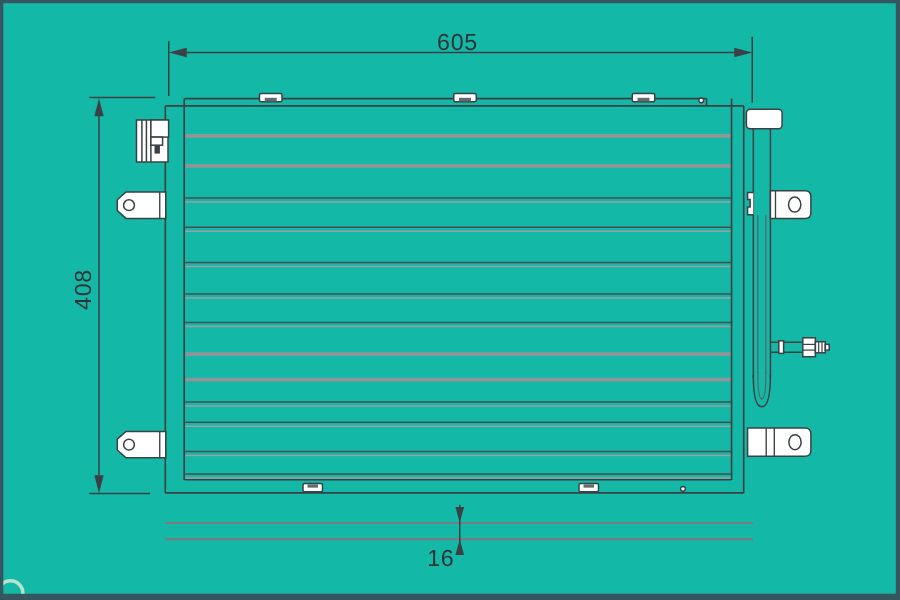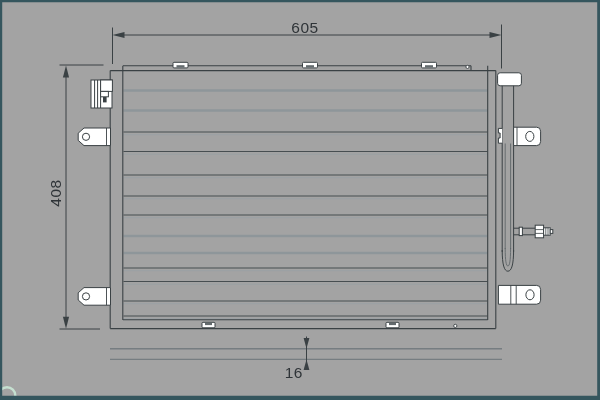--- a/index.html
+++ b/index.html
@@ -1,19 +1,19 @@
 <!DOCTYPE html>
 <html><head>
 <meta charset="utf-8">
 <style>
   html,body{margin:0;padding:0;background:#fff;}
   .stage{
     position:relative;
     width:600px;height:400px;
-    background:#a3a3a3;
+    background:#14b8a6;
     overflow:hidden;
     font-family:"Liberation Sans", sans-serif;
     text-align:center;
   }
   svg{position:absolute;left:0;top:0;display:block;}
   text{fill:#2f3438;}
   .dim-text{font-size:15.5px;letter-spacing:0.5px;}
 </style>
 </head>
 <body>

